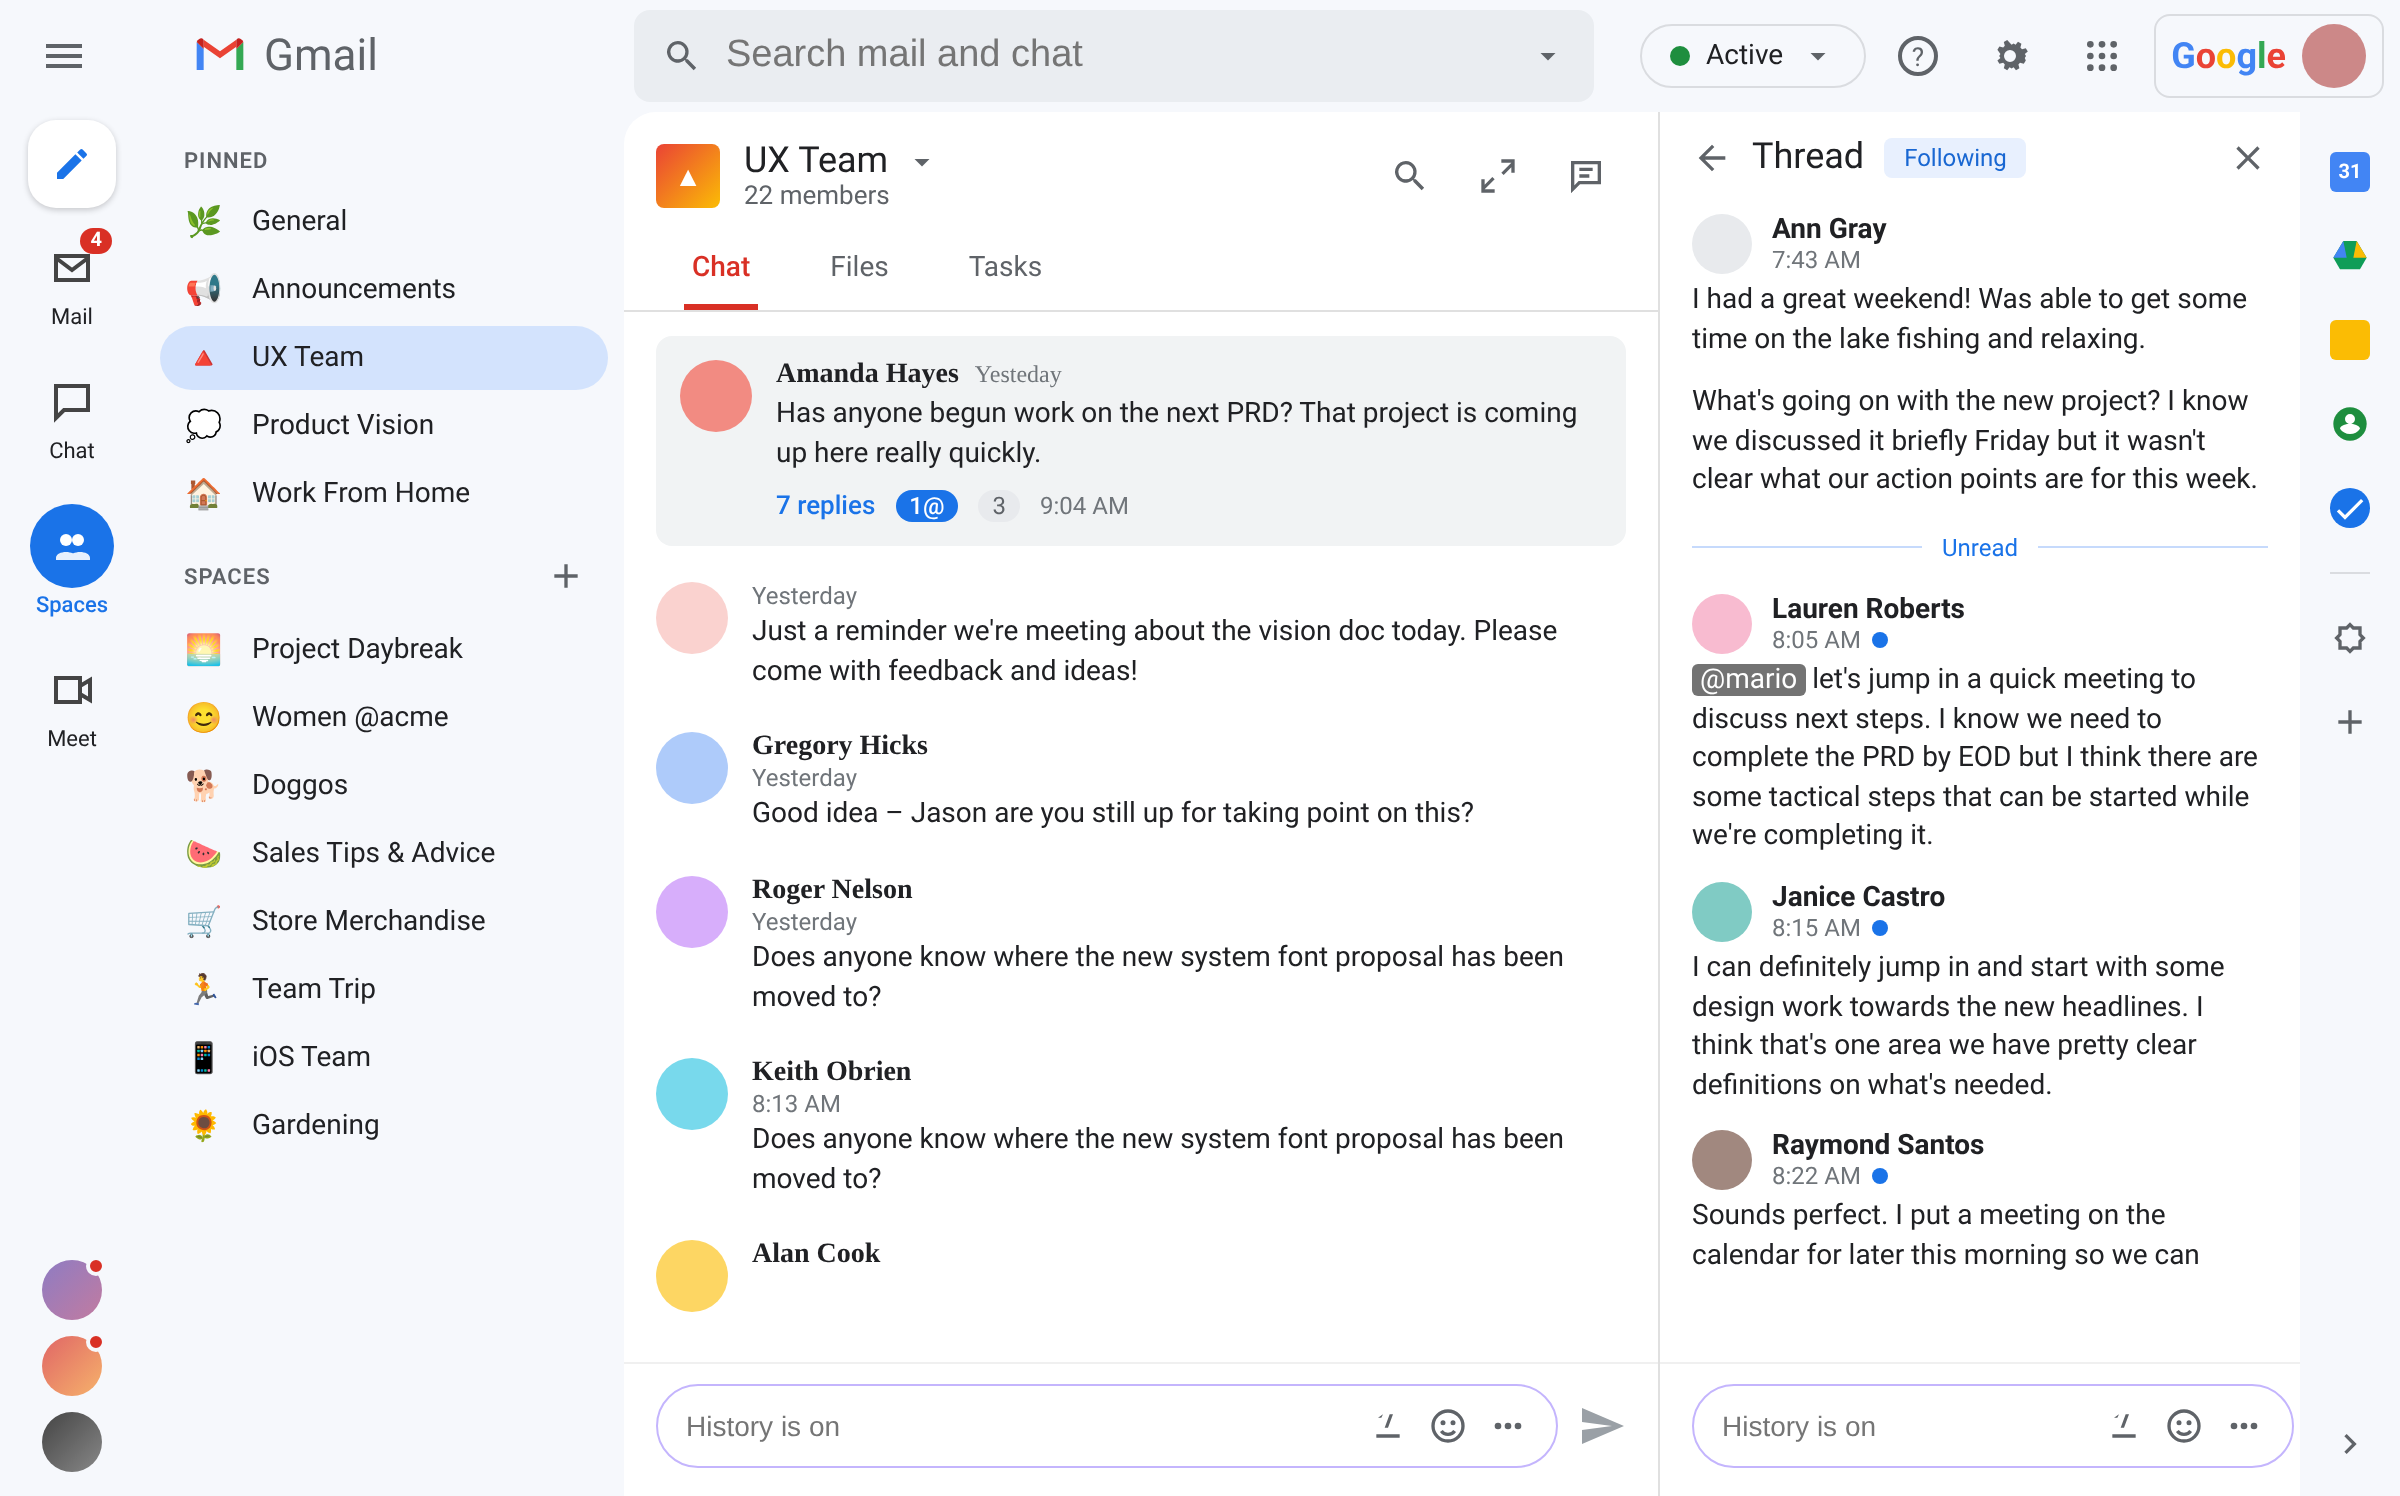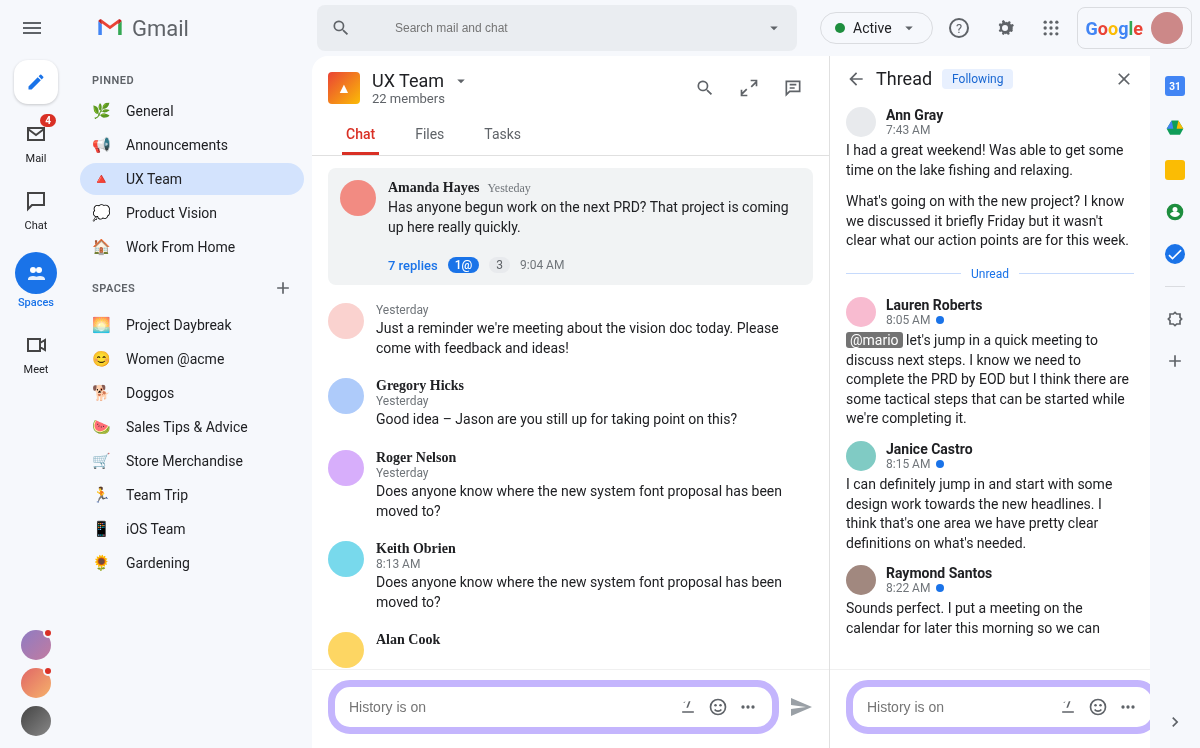--- a/index.html
+++ b/index.html
@@ -5,21 +5,21 @@
 * { box-sizing: border-box; margin: 0; padding: 0; }
 body { font-family: 'Google Sans', Roboto, Arial, sans-serif; font-size: 14px; color: #202124; background: #f6f8fc; overflow: hidden; height: 748px; }
 
 
 .header { height: 56px; display: flex; align-items: center; padding: 0 8px; background: #f6f8fc; }
 .hamburger { width: 48px; height: 48px; display: flex; align-items: center; justify-content: center; border-radius: 50%; cursor: pointer; color: #5f6368; }
 .logo { display: flex; align-items: center; margin-left: 40px; gap: 8px; cursor: pointer; }
 .logo-icon { width: 28px; height: 28px; }
 .logo-text { font-size: 22px; color: #5f6368; font-weight: 400; }
 .search-bar { flex: 1; max-width: 480px; margin-left: 128px; height: 46px; background: #eaedf1; border-radius: 8px; display: flex; align-items: center; padding: 0 14px; gap: 12px; }
-.search-bar input { flex: 1; border: none; background: none; font-size: 12px; color: #8b5cf6; outline: none; margin-left: 32px; }
+.search-bar input { flex: 1; border: none; background: none; font-size: 19px; color: #8b5cf6; outline: none; }
 .header-right { margin-left: auto; display: flex; align-items: center; gap: 6px; }
 .status-pill { display: flex; align-items: center; gap: 8px; border: 1px solid #dadce0; padding: 6px 14px; border-radius: 18px; font-size: 14px; cursor: pointer; }
 .status-dot { width: 10px; height: 10px; background: #1e8e3e; border-radius: 50%; }
 .icon-btn { width: 40px; height: 40px; display: flex; align-items: center; justify-content: center; cursor: pointer; color: #5f6368; border-radius: 50%; }
 .google-box { border: 1px solid #dadce0; border-radius: 8px; padding: 4px 8px; display: flex; align-items: center; gap: 8px; cursor: pointer; }
 .google-logo { font-size: 18px; font-weight: bold; }
 .google-logo span:nth-child(1){color:#4285f4}.google-logo span:nth-child(2){color:#ea4335}.google-logo span:nth-child(3){color:#fbbc05}.google-logo span:nth-child(4){color:#4285f4}.google-logo span:nth-child(5){color:#34a853}.google-logo span:nth-child(6){color:#ea4335}
 .avatar { width: 32px; height: 32px; border-radius: 50%; background: #c88; }
 
 
@@ -63,28 +63,28 @@
 .msg { display: flex; gap: 12px; padding: 10px 0; }
 .msg.highlighted { background: #f1f3f4; border-radius: 8px; padding: 12px; margin-bottom: 8px; }
 .msg-avatar { width: 36px; height: 36px; border-radius: 50%; flex-shrink: 0; }
 .av-ah{background:#f28b82}.av-jc{background:#fad2cf}.av-gh{background:#aecbfa}.av-rn{background:#d7aefb}.av-ko{background:#78d9ec}.av-ac{background:#fdd663}
 .av-ag{background:#e8eaed}.av-lr{background:#f8bbd0}.av-jca{background:#80cbc4}.av-rs{background:#a1887f}
 .msg-body { flex: 1; min-width: 0; }
 .msg-head { display: flex; align-items: baseline; gap: 8px; font-family: Liberation Serif, serif; }
 .msg-name { font-weight: 600; font-size: 14px; }
 .msg-time { font-size: 12px; color: #70757a; }
 .msg-text { font-size: 14px; line-height: 1.4; margin-top: 2px; }
-.reply-row { display: flex; align-items: center; gap: 10px; margin-top: 20px; font-size: 13px; }
+.reply-row { display: flex; align-items: center; gap: 10px; margin-top: 8px; font-size: 13px; }
 .reply-count { color: #1a73e8; font-weight: 500; cursor: pointer; }
 .chip { border-radius: 10px; padding: 1px 7px; font-size: 12px; }
 .chip-mention { background: #1a73e8; color: #fff; font-weight: 500; }
 .chip-count { background: #e8eaed; color: #5f6368; }
 
 .composer-row { padding: 10px 16px 14px 16px; display: flex; align-items: center; gap: 10px; border-top: 1px solid #f0f0f0; }
-.composer { flex: 1; border: 7px solid #c4b5fd; border-radius: 22px; padding: 10px 14px; display: flex; align-items: center; gap: 10px; justify-content: space-between; }
+.composer { flex: 1; border: 1px solid #c4b5fd; border-radius: 22px; padding: 10px 14px; display: flex; align-items: center; gap: 10px; justify-content: space-between; }
 .composer input { flex: 1; border: none; outline: none; font-size: 14px; }
 .comp-actions { display: flex; gap: 10px; color: #5f6368; }
 .send-btn { color: #9aa0a6; cursor: pointer; }
 
 
 .thread-panel { width: 320px; display: flex; flex-direction: column; }
 .thread-header { display: flex; align-items: center; gap: 10px; padding: 12px 16px; }
 .thread-title { font-size: 18px; }
 .follow-badge { background: #e8f0fe; color: #1967d2; font-size: 12px; padding: 3px 10px; border-radius: 4px; }
 .close-btn { margin-left: auto; cursor: pointer; color: #5f6368; }

